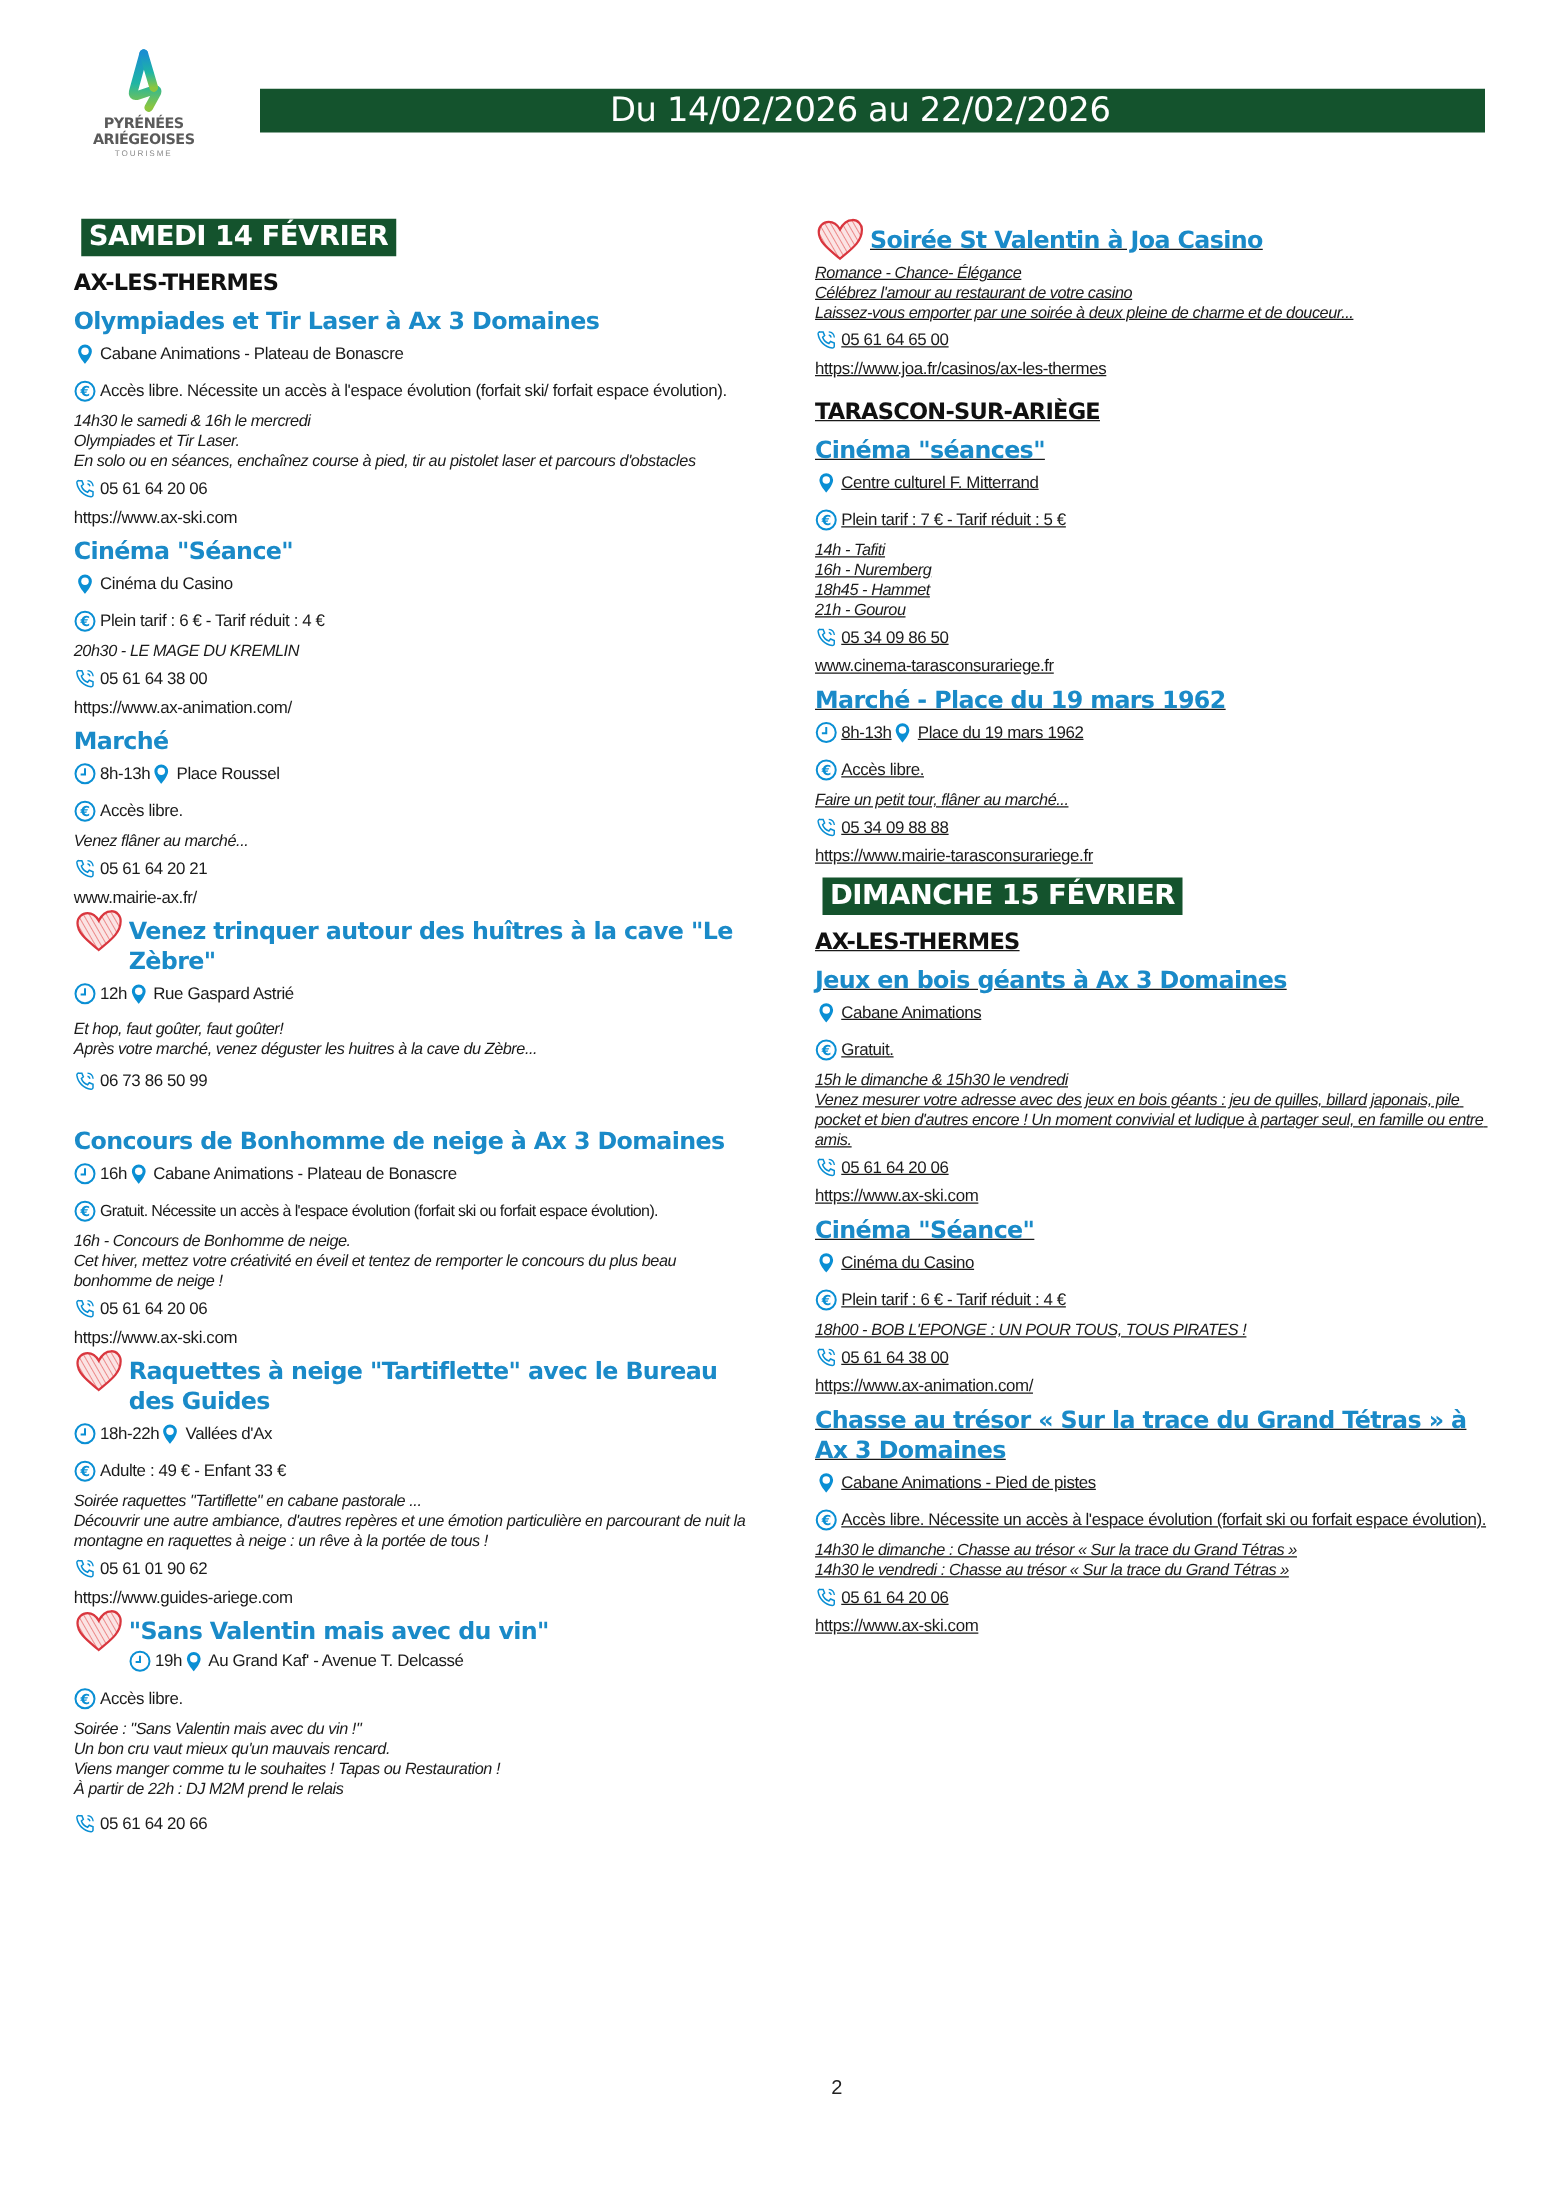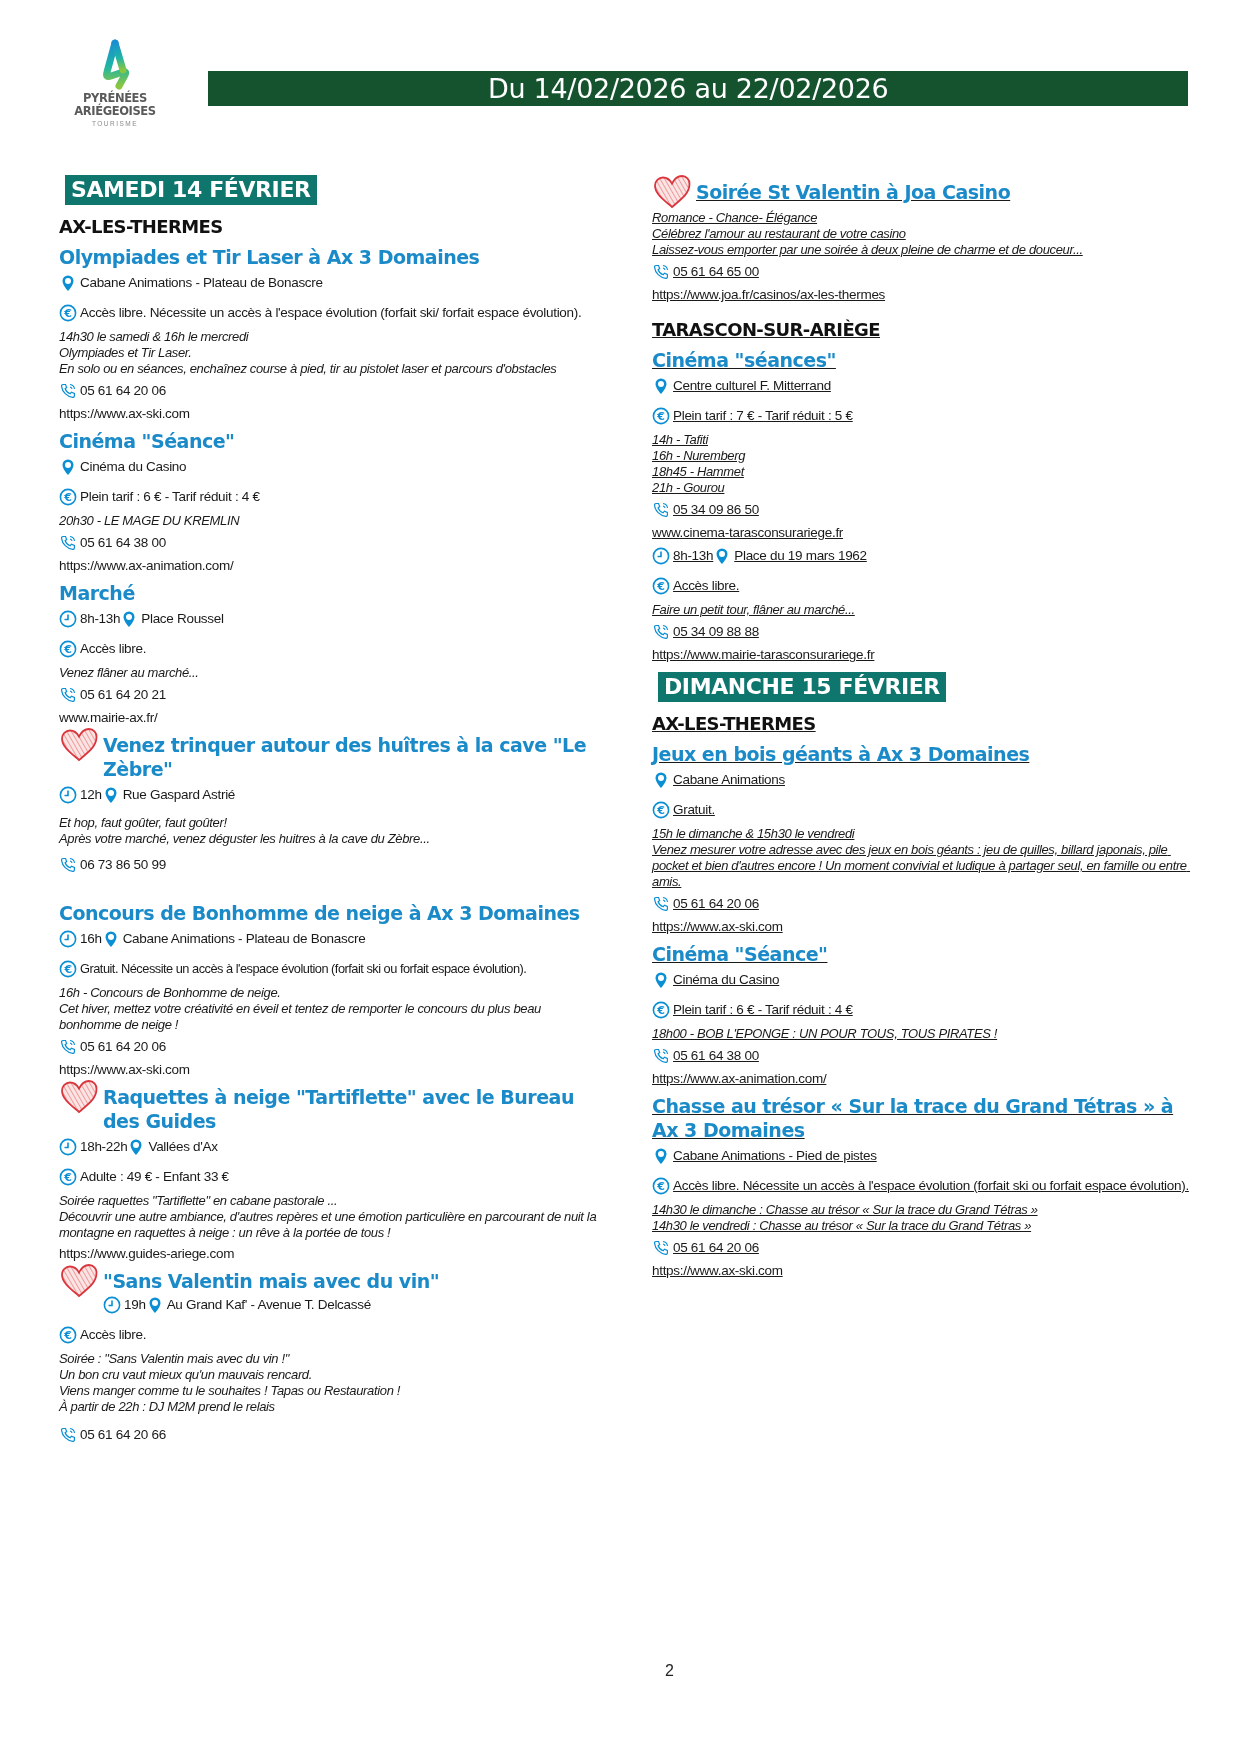--- a/index.html
+++ b/index.html
@@ -11,21 +11,21 @@
   .logo .l1, .logo .l2 { font-family: "DejaVu Sans", sans-serif; font-size: 11.5px; font-weight: bold; color: #5a5a5a; line-height: 13px; letter-spacing: -0.4px; }
   .logo .l3 { font-size: 6.5px; color: #8a8a8a; letter-spacing: 1.5px; margin-top: 2px; }
 
   .banner { position: absolute; left: 208px; top: 71px; width: 980px; height: 35px; background: #14532d; }
   .banner span { position: absolute; left: 280px; top: 0; font-family: "DejaVu Sans", sans-serif; font-size: 27px; line-height: 35px; color: #ffffff; letter-spacing: -0.3px; }
 
   .col { position: absolute; top: 175px; width: 540px; }
   .col.left { left: 59px; }
   .col.right { left: 652px; top: 180px; text-decoration: underline; }
 
-  .day { display: inline-block; background: #0f766e; color: #fff; font-family: "DejaVu Sans", sans-serif; font-weight: bold; font-size: 22px; line-height: 30px; padding: 0 6px; margin-left: 6px; letter-spacing: -0.4px; }
+  .day { display: inline-block; background: #14532d; color: #fff; font-family: "DejaVu Sans", sans-serif; font-weight: bold; font-size: 22px; line-height: 30px; padding: 0 6px; margin-left: 6px; letter-spacing: -0.4px; }
   .town { font-family: "DejaVu Sans", sans-serif; font-weight: bold; font-size: 18px; letter-spacing: -0.6px; color: #111; margin-top: 10px; line-height: 24px; }
   .ev-title { font-family: "DejaVu Sans", sans-serif; font-weight: bold; font-size: 19px; color: #1a8ac8; letter-spacing: -0.5px; line-height: 24px; margin-top: 6px; }
   .ev-title.heart { position: relative; padding-left: 44px; }
   .ev-title.heart .heart-icon { position: absolute; left: 0; top: -6px; }
   .line { font-size: 13.5px; line-height: 20px; margin-top: 4px; display: flex; align-items: center; flex-wrap: wrap; letter-spacing: -0.3px; }
   .line.indent { padding-left: 44px; margin-top: 2px; }
   .line .ic { display: inline-flex; width: 18px; height: 18px; margin-right: 3px; flex: none; }
   .line.price { align-items: flex-start; margin-top: 10px; }
   .line.price .ic { margin-top: 1px; }
   .desc { font-style: italic; font-size: 13px; line-height: 16px; letter-spacing: -0.35px; margin-top: 6px; color: #1a1a1a; }
@@ -306,20 +306,29 @@
             <circle cx="9" cy="9" r="7.6" fill="none" stroke="#0a8fd4" stroke-width="1.6"></circle>
             <text x="9" y="13" text-anchor="middle" font-family="DejaVu Sans, sans-serif" font-size="11" font-weight="bold" fill="#0a8fd4">€</text>
           </svg>
         </span>
         <span>Adulte : 49 € - Enfant 33 €</span>
       </div>
     <div class="desc">
       <div>Soirée raquettes "Tartiflette" en cabane pastorale ...</div>
       <div>Découvrir une autre ambiance, d'autres repères et une émotion particulière en parcourant de nuit la montagne en raquettes à neige : un rêve à la portée de tous !</div>
     </div>
+    <div class="line">
+        <span class="ic phone">
+          <svg width="18" height="18" viewBox="0 0 18 18">
+            <path d="M4 2.5l2.5 0 1.2 3-1.6 1.3a8 8 0 0 0 5 5l1.3-1.6 3 1.2v2.5a1.5 1.5 0 0 1-1.6 1.5A13 13 0 0 1 2.5 4.1 1.5 1.5 0 0 1 4 2.5z" fill="none" stroke="#0a8fd4" stroke-width="1.2"></path>
+            <path d="M11 2.5a5 5 0 0 1 4.5 4.5M11 5a2.5 2.5 0 0 1 2 2" fill="none" stroke="#0a8fd4" stroke-width="1.1"></path>
+          </svg>
+        </span>
+        <span>05 61 01 90 62</span>
+      </div>
     <div class="url">https://www.guides-ariege.com</div>
   </div>
 
   
   <div>
     <div class="ev-title heart">
       <span class="heart-icon"><svg width="40" height="36" viewBox="0 0 40 36">
             <defs>
               <pattern id="hp" width="4" height="4" patternUnits="userSpaceOnUse" patternTransform="rotate(-30)">
                 <rect width="4" height="4" fill="#fbe4e4"></rect>
@@ -441,20 +450,21 @@
             <path d="M11 2.5a5 5 0 0 1 4.5 4.5M11 5a2.5 2.5 0 0 1 2 2" fill="none" stroke="#0a8fd4" stroke-width="1.1"></path>
           </svg>
         </span>
         <span>05 34 09 86 50</span>
       </div>
     <div class="url">www.cinema-tarasconsurariege.fr</div>
   </div>
 
   
   <div>
+    <div class="ev-title">Marché - Place du 19 mars 1962</div>
     <div class="line">
         <span class="ic clock">
           <svg width="18" height="18" viewBox="0 0 18 18">
             <circle cx="9" cy="9" r="7.6" fill="none" stroke="#0a8fd4" stroke-width="1.6"></circle>
             <path d="M9 4.5V9.5H5.5" fill="none" stroke="#0a8fd4" stroke-width="1.6"></path>
           </svg>
         </span>
         <span>8h-13h</span>
         <span class="ic pin">
           <svg width="18" height="18" viewBox="0 0 18 18">

